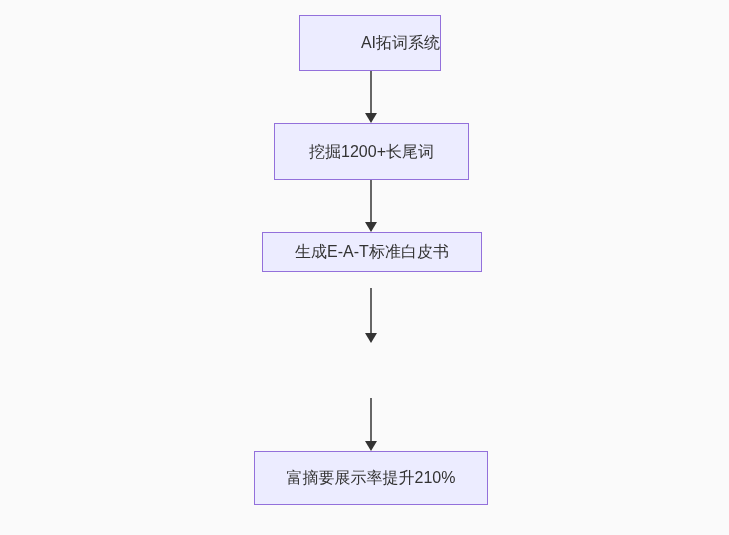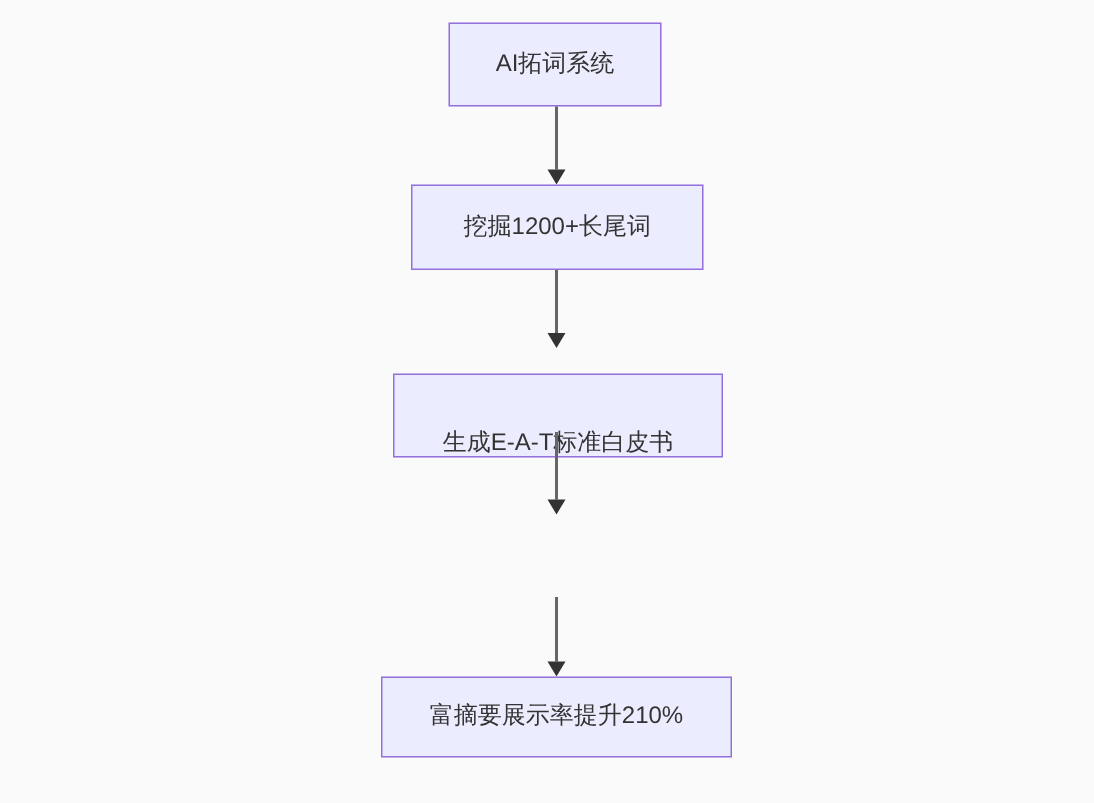--- a/index.html
+++ b/index.html
@@ -47,23 +47,23 @@
     flex: 1 1 auto;
     background: var(--edge-line);
   }
   .edge .head {
     width: 0; height: 0;
     border-left: 6px solid transparent;
     border-right: 6px solid transparent;
     border-top: 10px solid var(--arrowhead);
   }
   
-  #node1 { left: 299px; top: 15px;  width: 142px; height: 56px; }
+  #node1 { left: 299px; top: 15px;  width: 142px; height: 56px; justify-content: flex-end; }
   #node2 { left: 274px; top: 123px; width: 195px; height: 57px; }
-  #node3 { left: 262px; top: 249px; width: 220px; height: 56px; align-items: flex-end; }
+  #node3 { left: 262px; top: 232px; width: 220px; height: 40px; }
   #node4 { left: 264px; top: 343px; width: 215px; height: 55px; }
   #node5 { left: 254px; top: 451px; width: 234px; height: 54px; }
   
   #edge1 { left: 364px; top: 71px;  height: 52px; }
   #edge2 { left: 364px; top: 180px; height: 52px; }
   #edge3 { left: 364px; top: 288px; height: 55px; }
   #edge4 { left: 364px; top: 398px; height: 53px; }
 </style>
 </head>
 <body>

